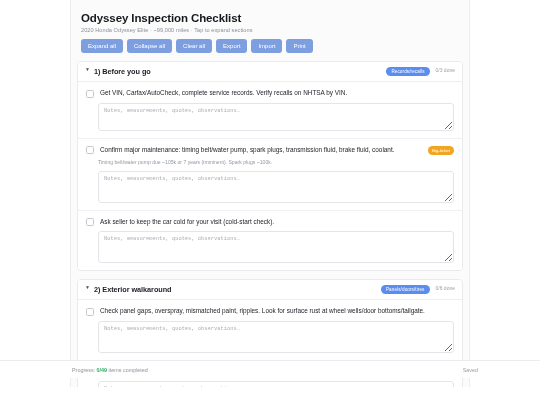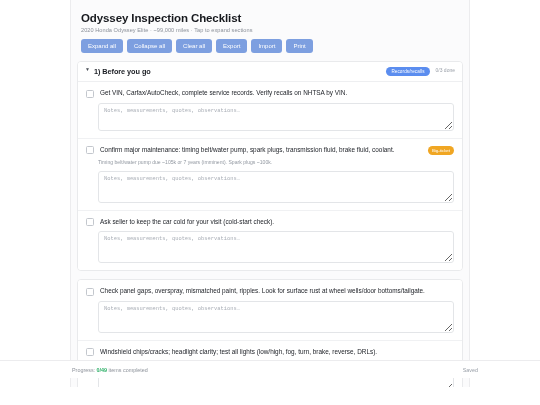--- a/index.html
+++ b/index.html
@@ -251,20 +251,26 @@
         <div class="item">
           <div class="item-row">
             <span class="cb"></span>
             <span class="item-text">Ask seller to keep the car cold for your visit (cold-start check).</span>
           </div>
           <textarea class="note tall" placeholder="Notes, measurements, quotes, observations…" style=""></textarea>
         </div>
       </div>
 
       <div class="section">
+        <div class="section-head">
+          <span class="caret">▼</span>
+          <span class="section-title">2) Exterior walkaround</span>
+          <span class="tag">Panels/doors/tires</span>
+          <span class="count">0/6 done</span>
+        </div>
 
         <div class="item">
           <div class="item-row">
             <span class="cb"></span>
             <span class="item-text">Check panel gaps, overspray, mismatched paint, ripples. Look for surface rust at wheel wells/door bottoms/tailgate.</span>
           </div>
           <textarea class="note tall" placeholder="Notes, measurements, quotes, observations…" style=""></textarea>
         </div>
 
         <div class="item">

